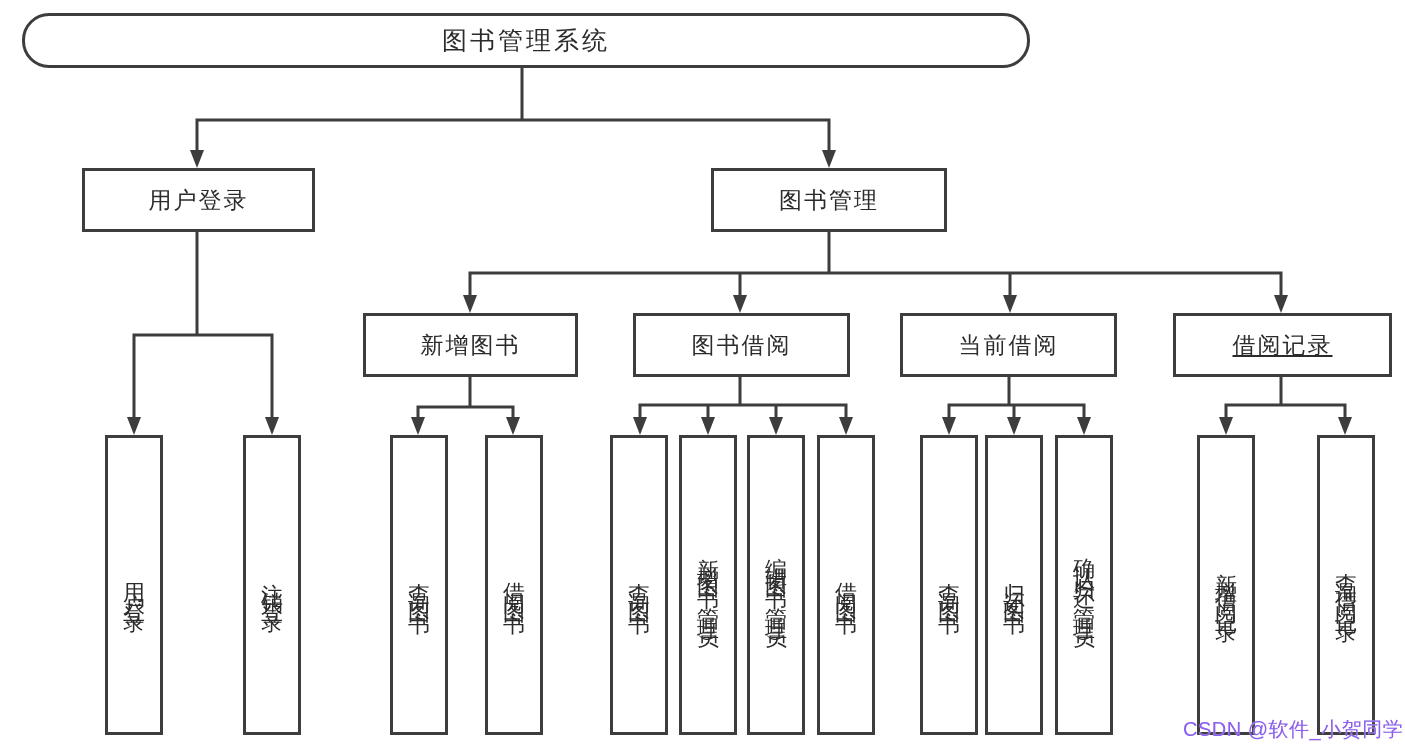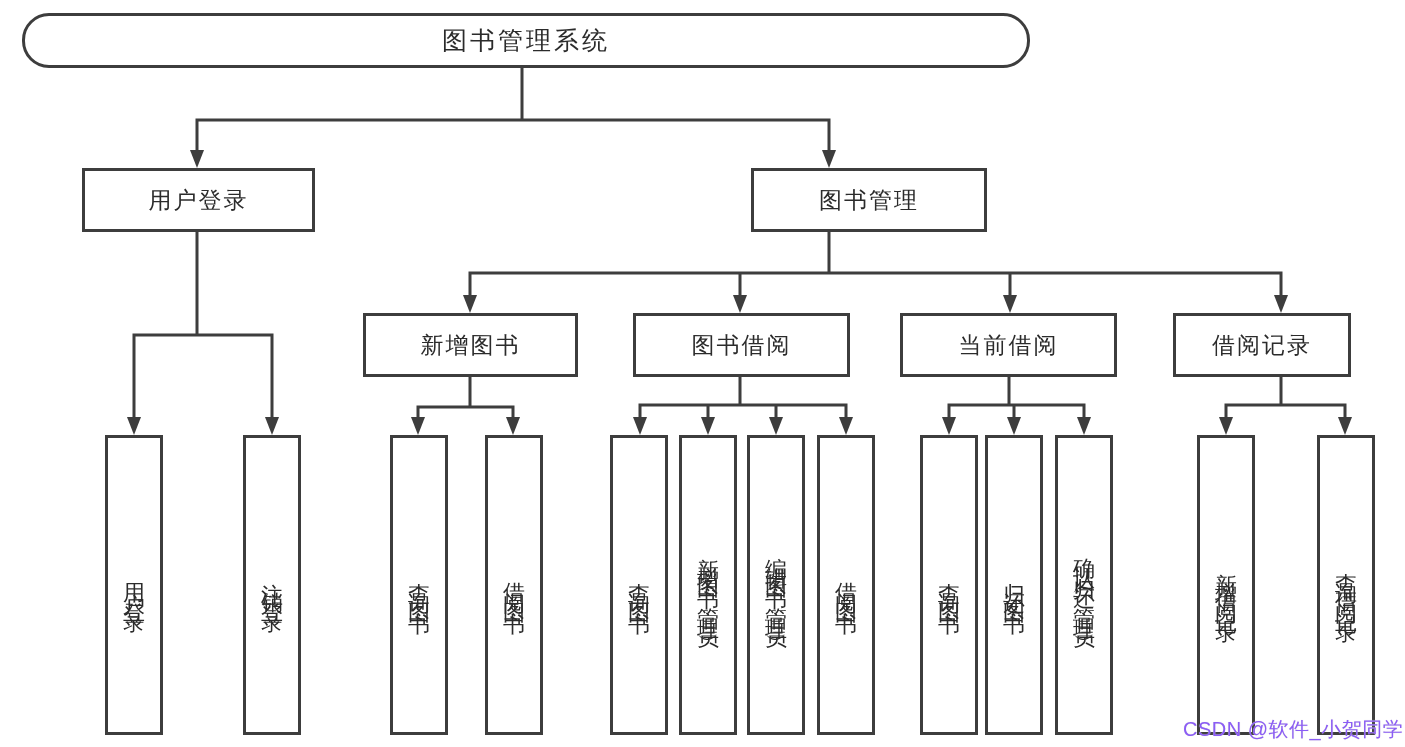--- a/index.html
+++ b/index.html
@@ -118,34 +118,34 @@
     </g>
   </svg>
 
   <div class="node h root-box" style="left:22px; top:13px; width:1008px; height:55px;border-radius:27px;">
     <span>图书管理系统</span>
   </div>
 
   <div class="node h" style="left:82px; top:168px; width:233px; height:64px;">
     <span>用户登录</span>
   </div>
-  <div class="node h" style="left:751px; top:168px; width:236px; height:64px;">
+  <div class="node h" style="left:711px; top:168px; width:236px; height:64px;">
     <span>图书管理</span>
   </div>
 
   <div class="node h" style="left:363px; top:313px; width:215px; height:64px;">
     <span>新增图书</span>
   </div>
   <div class="node h" style="left:900px; top:313px; width:217px; height:64px;">
     <span>当前借阅</span>
   </div>
   <div class="node h" style="left:633px; top:313px; width:217px; height:64px;">
     <span>图书借阅</span>
   </div>
-  <div class="node h" style="left:1173px; top:313px; width:178px; height:64px;">
+  <div class="node h" style="left:1173px; top:313px; width:219px; height:64px;text-decoration:underline;">
     <span>借阅记录</span>
   </div>
 
   <div class="node v" style="left:105px; top:435px; width:58px; height:300px;">
     <span class="vtext">用户登录</span>
   </div>
   <div class="node v" style="left:243px; top:435px; width:58px; height:300px;">
     <span class="vtext">注销登录</span>
   </div>
 

